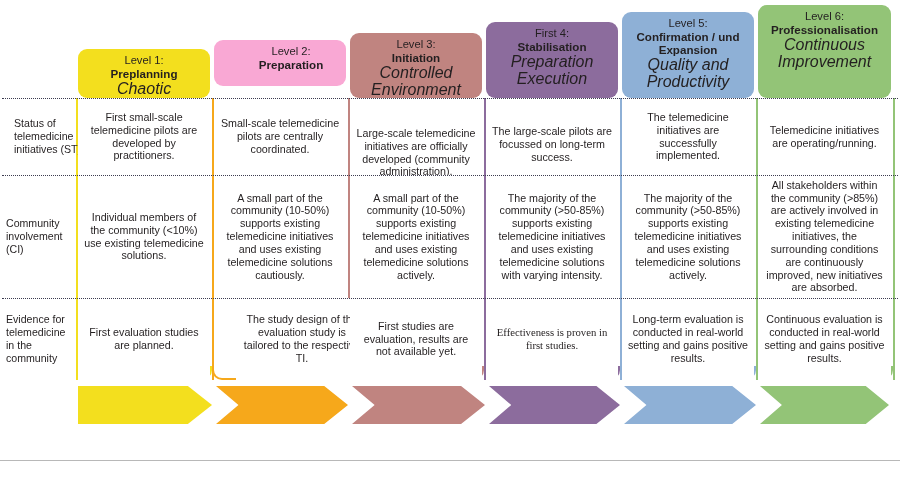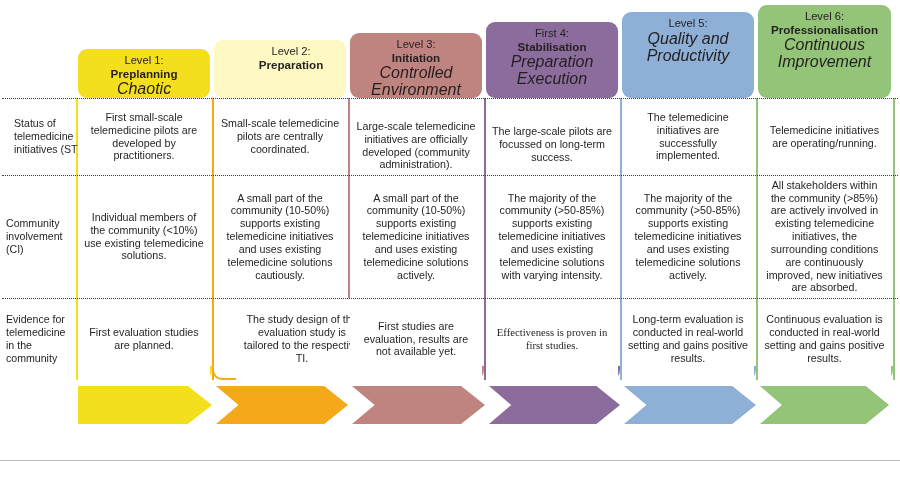--- a/index.html
+++ b/index.html
@@ -151,36 +151,37 @@
 <body>
 
 <div id="figure-root">
 
   <div id="headers">
       <div class="level-header" style="left: 78px; top: 49px; width: 132px; height: 49px; background: rgb(243, 223, 30); justify-content: space-between;">
         <span class="lvl-num">Level 1:</span>
         <span class="lvl-name">Preplanning</span>
         <span class="lvl-sub">Chaotic</span>
       </div>
-      <div class="level-header" style="left: 214px; top: 40px; width: 132px; height: 58px; background: #fef9c3; padding-left: 26px;">
+      <div class="level-header" style="left: 214px; top: 40px; width: 132px; height: 46px; background: #f9a8d4; padding-left: 26px;">
         <span class="lvl-num">Level 2:</span>
         <span class="lvl-name">Preparation</span>
       </div>
       <div class="level-header" style="left: 350px; top: 33px; width: 132px; height: 65px; background: rgb(192, 132, 128);">
         <span class="lvl-num">Level 3:</span>
         <span class="lvl-name">Initiation</span>
         <span class="lvl-sub">Controlled Environment</span>
       </div>
       <div class="level-header" style="left: 486px; top: 22px; width: 132px; height: 76px; background: rgb(140, 108, 157);">
         <span class="lvl-num">First 4:</span>
         <span class="lvl-name">Stabilisation</span>
         <span class="lvl-sub">Preparation Execution</span>
       </div>
       <div class="level-header" style="left: 622px; top: 12px; width: 132px; height: 86px; background: rgb(142, 176, 214);">
         <span class="lvl-num">Level 5:</span>
+        <span class="lvl-name">Confirmation / und Expansion</span>
         <span class="lvl-sub">Quality and Productivity</span>
       </div>
       <div class="level-header" style="left: 758px; top: 5px; width: 133px; height: 93px; background: rgb(147, 196, 119);">
         <span class="lvl-num">Level 6:</span>
         <span class="lvl-name">Professionalisation</span>
         <span class="lvl-sub">Continuous Improvement</span>
       </div>
     </div>
 
   <div class="grid">
@@ -199,21 +200,21 @@
         <div class="colcap" style="left: 484px; width: 136px; top: 268px; border-color: rgb(140, 108, 157);"></div>
         <div class="vrule" style="left: 620px; top: 0px; height: 282px; border-left-color: rgb(142, 176, 214);"></div>
         <div class="vrule" style="left: 756px; top: 0px; height: 282px; border-left-color: rgb(142, 176, 214);"></div>
         <div class="colcap" style="left: 620px; width: 136px; top: 268px; border-color: rgb(142, 176, 214);"></div>
         <div class="vrule" style="left: 756px; top: 0px; height: 282px; border-left-color: rgb(147, 196, 119);"></div>
         <div class="vrule" style="left: 893px; top: 0px; height: 282px; border-left-color: rgb(147, 196, 119);"></div>
         <div class="colcap" style="left: 756px; width: 137px; top: 268px; border-color: rgb(147, 196, 119);"></div>
         <div class="rowlabel" style="top: 0px; height: 77px; margin-left: 8px;">Status of telemedicine initiatives (ST)</div>
         <div class="cell" style="left: 78px; width: 132px; top: 0px; height: 77px;">First small-scale telemedicine pilots are developed by practitioners.</div>
         <div class="cell" style="left: 214px; width: 132px; top: 0px; height: 77px;">Small-scale telemedicine pilots are centrally coordinated.</div>
-        <div class="cell" style="left: 350px; width: 132px; top: 9px; height: 77px;">Large-scale telemedicine initiatives are officially developed (community administration).</div>
+        <div class="cell" style="left: 350px; width: 132px; top: 16px; height: 77px;">Large-scale telemedicine initiatives are officially developed (community administration).</div>
         <div class="cell" style="left: 486px; width: 132px; top: 8px; height: 77px;">The large-scale pilots are focussed on long-term success.</div>
         <div class="cell" style="left: 622px; width: 132px; top: 0px; height: 77px;">The telemedicine initiatives are successfully implemented.</div>
         <div class="cell" style="left: 758px; width: 133px; top: 0px; height: 77px;">Telemedicine initiatives are operating/running.</div>
         <div class="hsep" style="top: 0px;"></div>
         <div class="rowlabel" style="top: 77px; height: 123px;">Community involvement (CI)</div>
         <div class="cell" style="left: 78px; width: 132px; top: 77px; height: 123px;">Individual members of the community (&lt;10%) use existing telemedicine solutions.</div>
         <div class="cell" style="left: 214px; width: 132px; top: 77px; height: 123px;">A small part of the community (10-50%) supports existing telemedicine initiatives and uses existing telemedicine solutions cautiously.</div>
         <div class="cell" style="left: 350px; width: 132px; top: 77px; height: 123px;">A small part of the community (10-50%) supports existing telemedicine initiatives and uses existing telemedicine solutions actively.</div>
         <div class="cell" style="left: 486px; width: 132px; top: 77px; height: 123px;">The majority of the community (&gt;50-85%) supports existing telemedicine initiatives and uses existing telemedicine solutions with varying intensity.</div>
         <div class="cell" style="left: 622px; width: 132px; top: 77px; height: 123px;">The majority of the community (&gt;50-85%) supports existing telemedicine initiatives and uses existing telemedicine solutions actively.</div>

